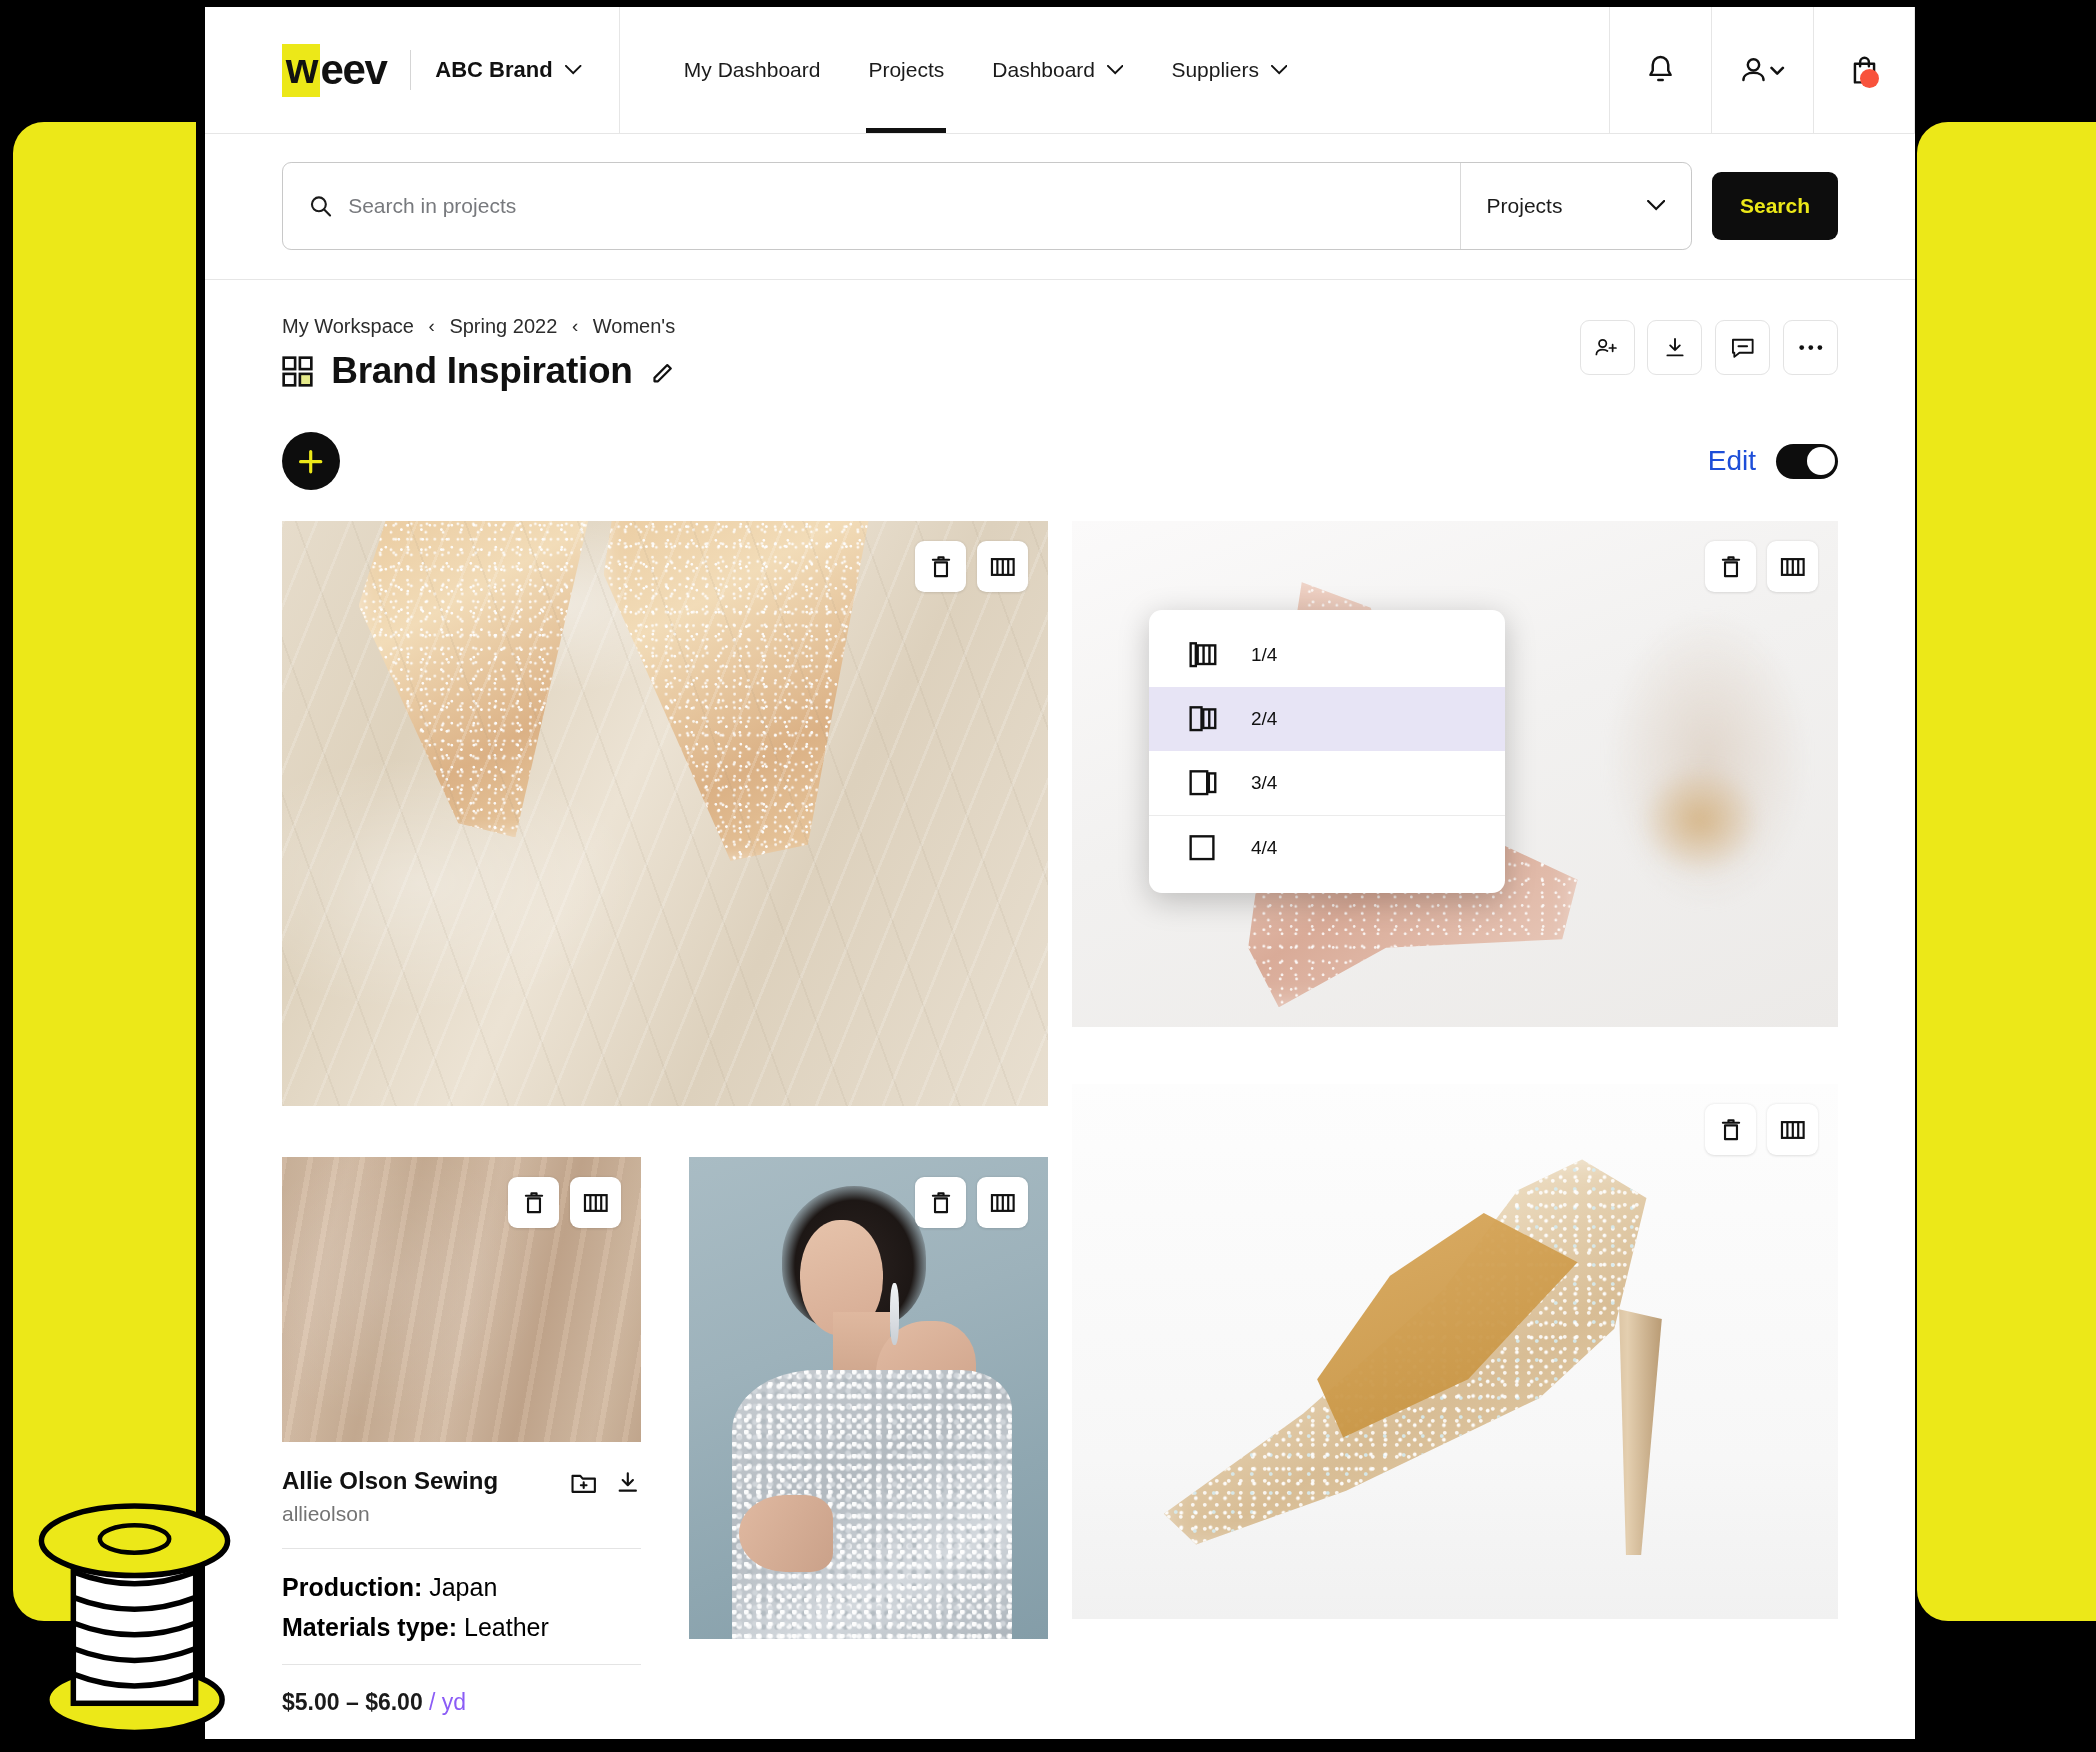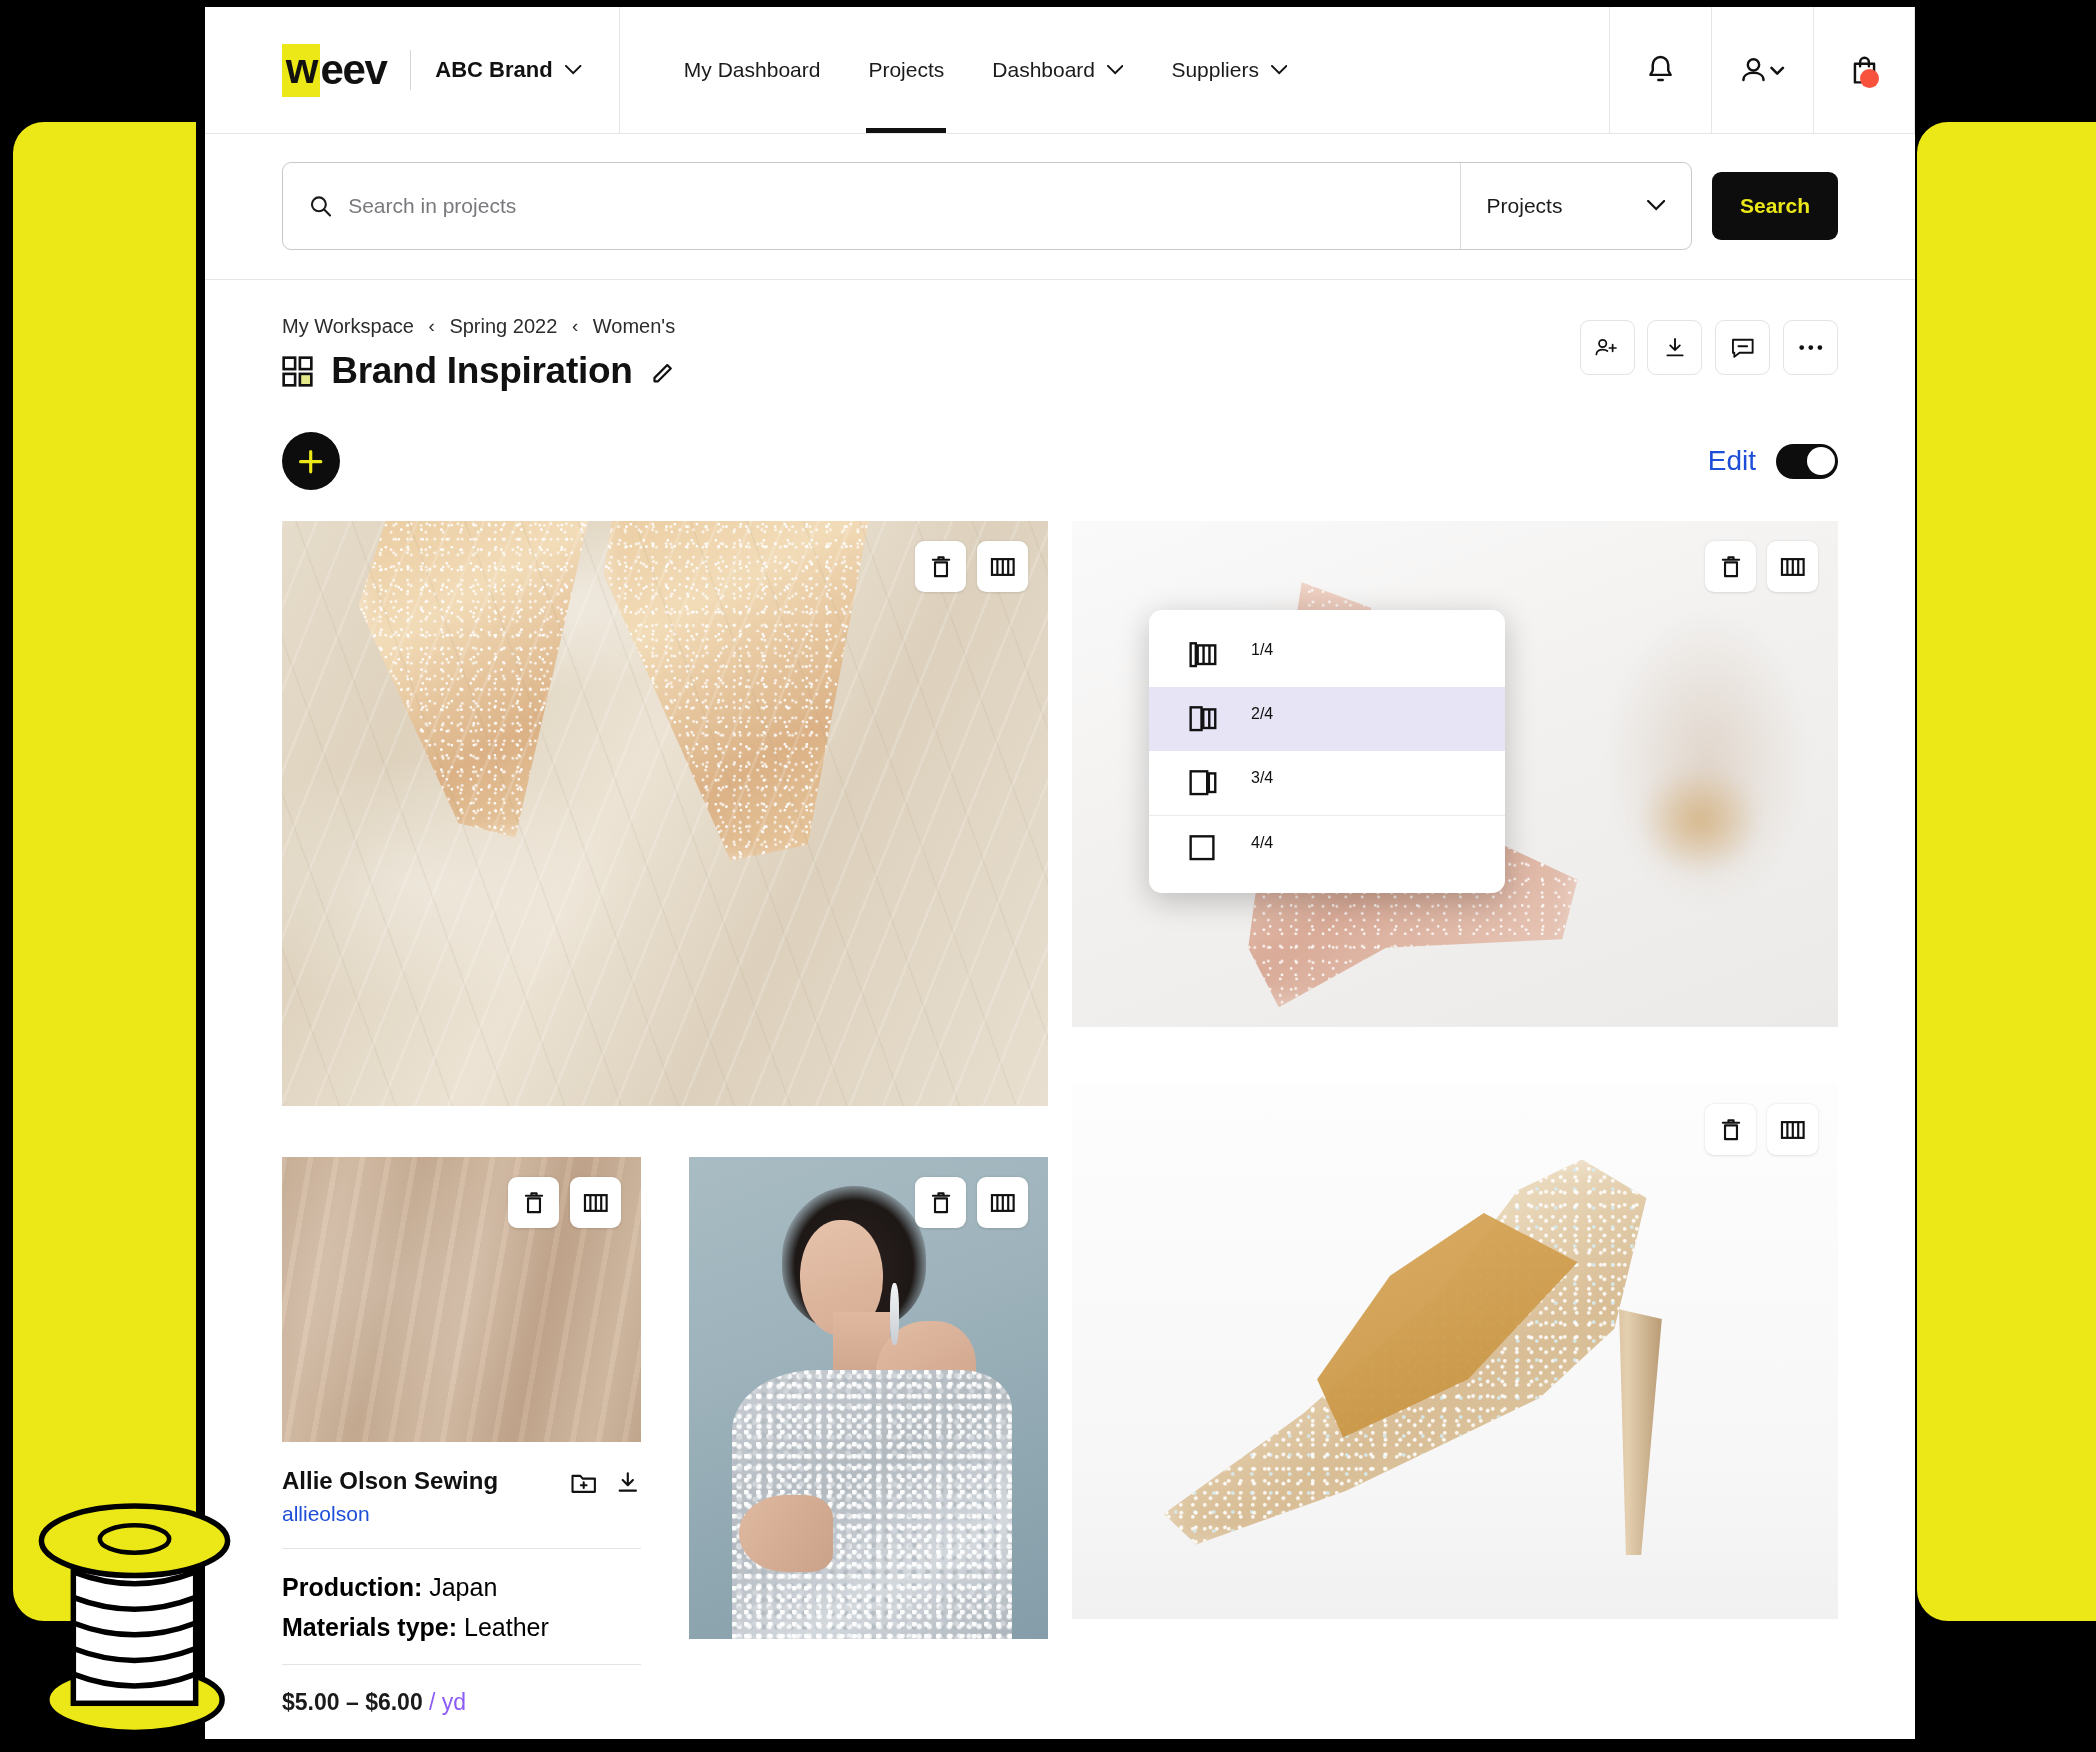--- a/index.html
+++ b/index.html
@@ -490,21 +490,21 @@
     border-bottom: 0.9px solid #e4e4e4;
   }
   .mat-name {
     font-size: 24px;
     font-weight: 800;
     color: #111;
     line-height: 1.25;
   }
   .mat-handle {
     font-size: 21px;
-    color: #1d4ed8;
+    color: #737373;
     margin-top: 5.5px;
   }
   .mat-top-icons { display: flex; gap: 18.3px; align-items: center; padding-top: 3.7px; }
   .icon-btn-plain { background:none; border:none; cursor:pointer; display:flex; }
   .mat-specs {
     padding: 24px 0 22px 0;
     border-bottom: 0.9px solid #e4e4e4;
   }
   .spec-line {
     font-size: 25px;
@@ -528,23 +528,24 @@
     border-radius: 12.8px;
     box-shadow: 0 7.3px 31px rgba(0,0,0,.22);
     width: 356px;
     padding: 12.8px 0;
     z-index: 40;
     left: 944px;
     top: 603px;
   }
   .width-item {
     display: flex;
+    align-items: center;
     gap: 31px;
     padding: 18.3px 40px;
-    font-size: 16px;
+    font-size: 19px;
     color: #111;
     cursor: pointer;
   }
   .width-item.selected { background: #e7e4f5; }
   .width-item.divider-top { border-top: 0.9px solid #ebebeb; }
   .width-item .wi-label { font-weight: 400; }
 </style>
 </head>
 <body>
 

